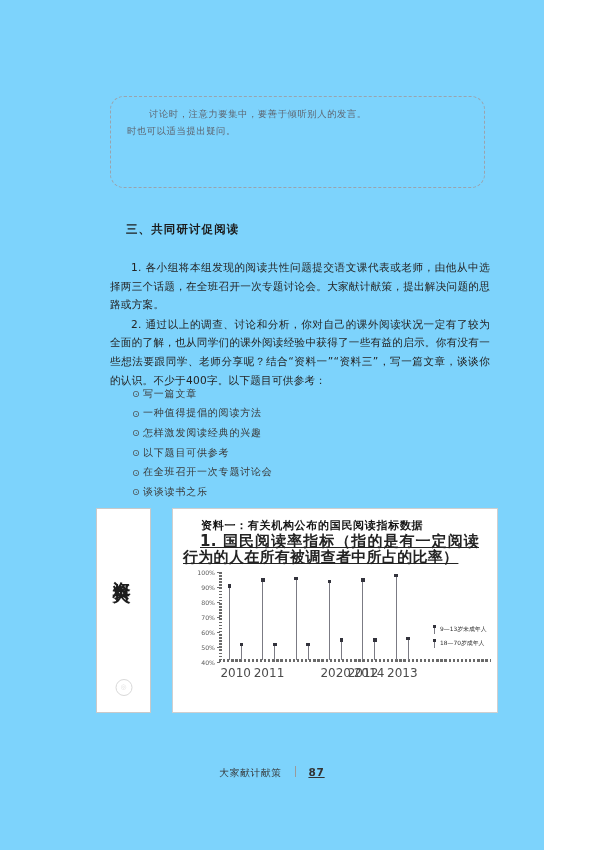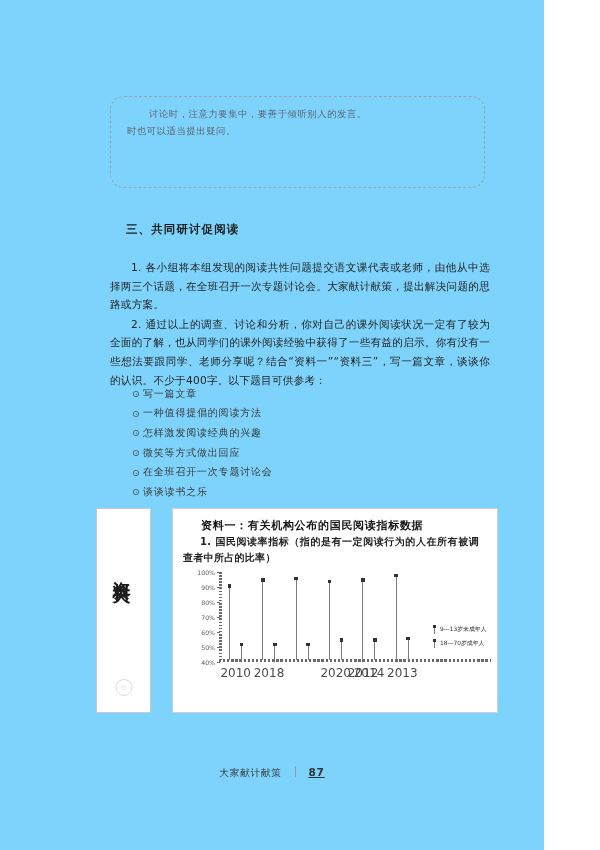--- a/index.html
+++ b/index.html
@@ -131,27 +131,28 @@
   }
   .panel-title{
     font-size:11px;
     font-weight:bold;
     letter-spacing:.7px;
     color:#151515;
     text-indent:18px;
     line-height:16px;
   }
   .panel-sub{
-    font-size:10px;
+    font-size:15px;
     font-weight:bold;
     letter-spacing:.3px;
     color:#242424;
     line-height:15.5px;
     text-indent:17px;
     text-align:justify;
+    text-decoration:underline;
   }
 
   
   .chart{
     position:relative;
     margin-top:5px;
     margin-left:2px;
     width:302px;height:112px;
   }
   .plot{
@@ -282,21 +283,21 @@
     <div class="bitem">
       <span class="bullet">⊙</span>
       <span>一种值得提倡的阅读方法</span>
     </div>
     <div class="bitem">
       <span class="bullet">⊙</span>
       <span>怎样激发阅读经典的兴趣</span>
     </div>
     <div class="bitem">
       <span class="bullet">⊙</span>
-      <span>微笑等方式做出回应</span>
+      <span>以下题目可供参考</span>
     </div>
     <div class="bitem">
       <span class="bullet">⊙</span>
       <span>在全班召开一次专题讨论会</span>
     </div>
     <div class="bitem">
       <span class="bullet">⊙</span>
       <span>谈谈读书之乐</span>
     </div>
   </div>
@@ -334,21 +335,21 @@
           <div class="bar" style="left: 22px; height: 15px;">
             <span class="cap"></span>
           </div>
           <div class="xlab" style="left: 16.6667px;">2010</div>
           <div class="bar" style="left: 43.3333px; height: 79.5px;">
             <span class="cap"></span>
           </div>
           <div class="bar" style="left: 55.3333px; height: 15px;">
             <span class="cap"></span>
           </div>
-          <div class="xlab" style="left: 50px;">2018</div>
+          <div class="xlab" style="left: 50px;">2011</div>
           <div class="bar" style="left: 76.6667px; height: 81px;">
             <span class="cap"></span>
           </div>
           <div class="bar" style="left: 88.6667px; height: 15px;">
             <span class="cap"></span>
           </div>
           <div class="xlab" style="left: 96px; margin-left: 48px;">2012</div>
           <div class="bar" style="left: 110px; height: 78px;">
             <span class="cap"></span>
           </div>

